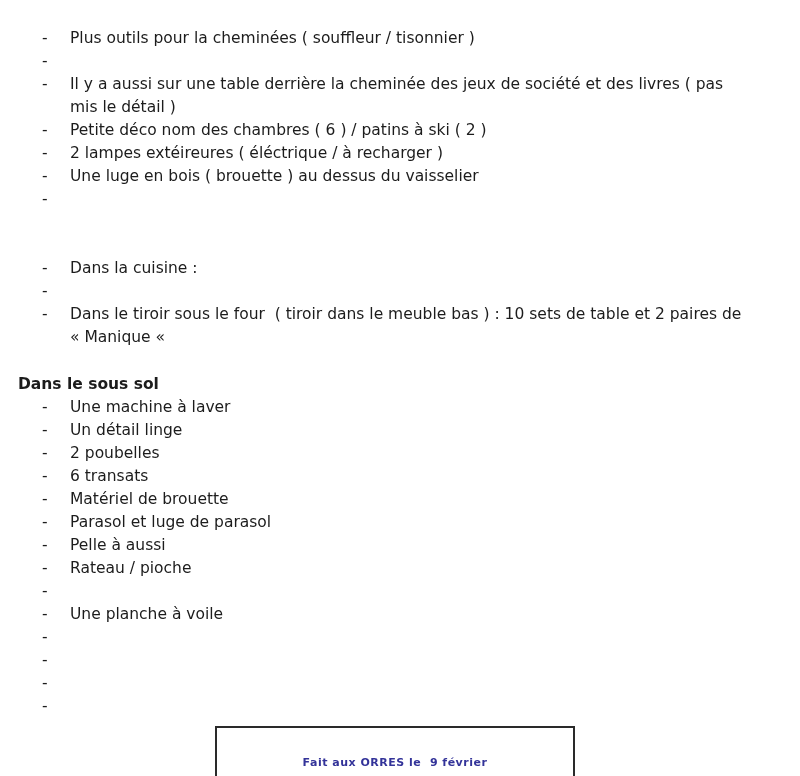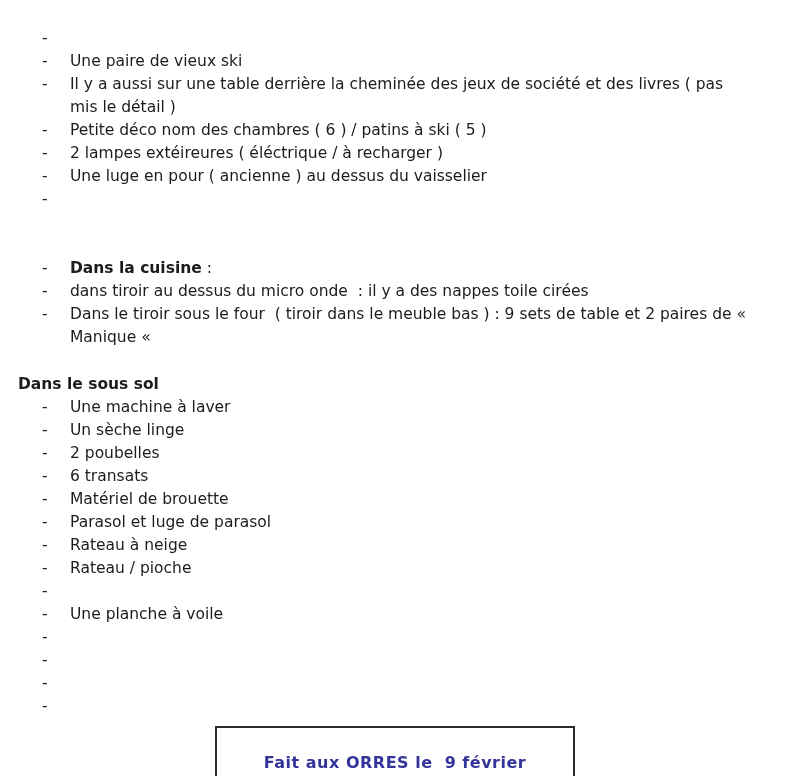--- a/index.html
+++ b/index.html
@@ -19,121 +19,120 @@
     padding-right:52px;
     min-height:23px;
   }
   .dash{flex:0 0 28px;}
   .txt{flex:1 1 auto;white-space:pre-wrap;}
   .kitchen-section{margin-top:46px;}
   .basement-heading{
     margin:24px 16px 0 18px;
     font-weight:bold;
   }
-  b{font-weight:bold;}
+  b{font-weight:normal;}
   .sign-box{
     margin-left:215px;
     margin-top:8px;
     width:356px;
     height:46px;
     border:2px solid #2a2a2a;
     display:flex;
     align-items:flex-end;
     justify-content:center;
     padding-bottom:4px;
     box-sizing:content-box;
   }
   .sign-text{
     color:#333399;
     font-weight:bold;
-    font-size:16px;
+    font-size:11px;
     letter-spacing:0.5px;
     white-space:pre;
   }
 </style>
 </head>
 <body>
 
 <div class="page">
 
   <ul class="list">
       <li class="row">
       <span class="dash">-</span>
+      <span class="txt">Plus outils pour la cheminées ( souffleur / tisonnier )</span>
     </li>
       <li class="row">
       <span class="dash">-</span>
-      <span class="txt">Une paire de vieux ski</span>
     </li>
       <li class="row">
       <span class="dash">-</span>
       <span class="txt">Il y a aussi sur une table derrière la cheminée des jeux de société et des livres ( pas mis le détail )</span>
     </li>
       <li class="row">
       <span class="dash">-</span>
-      <span class="txt">Petite déco nom des chambres ( 6 ) / patins à ski ( 5 )</span>
+      <span class="txt">Petite déco nom des chambres ( 6 ) / patins à ski ( 2 )</span>
     </li>
       <li class="row">
       <span class="dash">-</span>
       <span class="txt">2 lampes extéireures ( éléctrique / à recharger )</span>
     </li>
       <li class="row">
       <span class="dash">-</span>
-      <span class="txt">Une luge en pour ( ancienne ) au dessus du vaisselier</span>
+      <span class="txt">Une luge en bois ( brouette ) au dessus du vaisselier</span>
     </li>
       <li class="row">
       <span class="dash">-</span>
     </li>
     </ul>
 
   <div class="kitchen-section">
     <div class="row">
       <span class="dash">-</span>
       <span class="txt"><b>Dans la cuisine</b><span> :</span></span>
     </div>
     <ul class="list">
         <li class="row">
         <span class="dash">-</span>
-        <span class="txt">dans tiroir au dessus du micro onde  : il y a des nappes toile cirées</span>
       </li>
         <li class="row">
         <span class="dash">-</span>
-        <span class="txt">Dans le tiroir sous le four  ( tiroir dans le meuble bas ) : 9 sets de table et 2 paires de « Manique «</span>
+        <span class="txt">Dans le tiroir sous le four  ( tiroir dans le meuble bas ) : 10 sets de table et 2 paires de « Manique «</span>
       </li>
       </ul>
   </div>
 
   <div class="basement-heading">Dans le sous sol</div>
   <ul class="list">
       <li class="row">
       <span class="dash">-</span>
       <span class="txt">Une machine à laver</span>
     </li>
       <li class="row">
       <span class="dash">-</span>
-      <span class="txt">Un sèche linge</span>
+      <span class="txt">Un détail linge</span>
     </li>
       <li class="row">
       <span class="dash">-</span>
       <span class="txt">2 poubelles</span>
     </li>
       <li class="row">
       <span class="dash">-</span>
       <span class="txt">6 transats</span>
     </li>
       <li class="row">
       <span class="dash">-</span>
       <span class="txt">Matériel de brouette</span>
     </li>
       <li class="row">
       <span class="dash">-</span>
       <span class="txt">Parasol et luge de parasol</span>
     </li>
       <li class="row">
       <span class="dash">-</span>
-      <span class="txt">Rateau à neige</span>
+      <span class="txt">Pelle à aussi</span>
     </li>
       <li class="row">
       <span class="dash">-</span>
       <span class="txt">Rateau / pioche</span>
     </li>
       <li class="row">
       <span class="dash">-</span>
     </li>
       <li class="row">
       <span class="dash">-</span>

